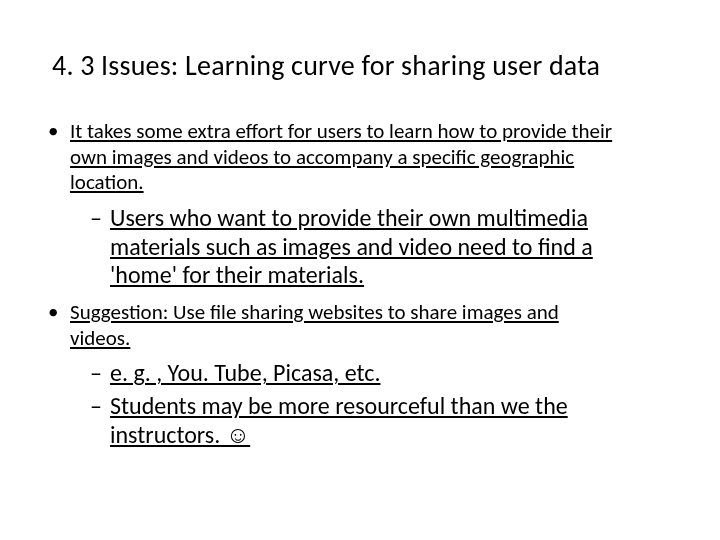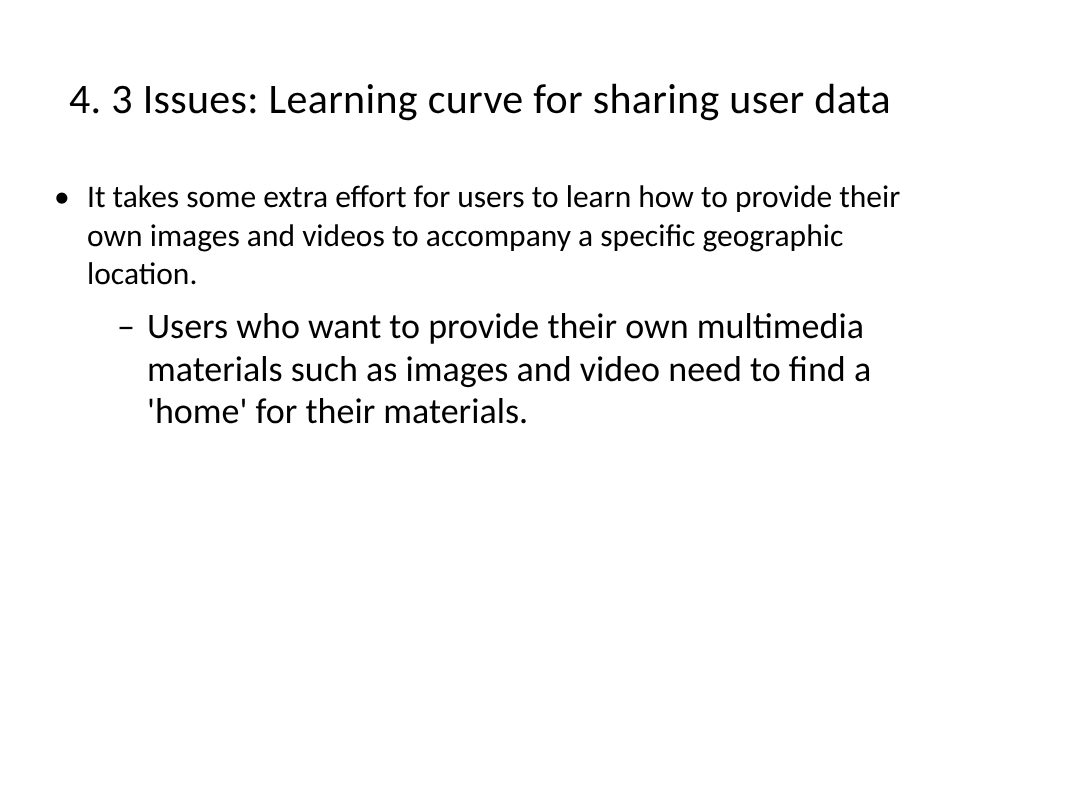--- a/index.html
+++ b/index.html
@@ -9,35 +9,36 @@
     height: 540px;
     background: #ffffff;
     font-family: Calibri, "Segoe UI", Arial, sans-serif;
     color: #000000;
     overflow: hidden;
   }
   .slide {
     box-sizing: border-box;
     width: 652px;
     height: 540px;
-    padding: 28px 36px 0 24px;
+    padding: 28px 36px 0 36px;
   }
   .title {
     font-size: 28px;
     font-weight: 400;
     text-align: center;
     margin: 20px 0 36px 0;
     letter-spacing: 0.2px;
   }
   ul.level1 {
     list-style: none;
     padding: 0;
     margin: 0 0 0 8px;
     font-size: 21px;
     line-height: 1.22;
+    text-decoration: underline;
   }
   ul.level1 > li {
     position: relative;
     padding-left: 26px;
     margin-bottom: 10px;
   }
   ul.level1 > li::before {
     content: "•";
     position: absolute;
     left: 4px;
@@ -71,14 +72,25 @@
 
   <ul class="level1">
     <li>
       <span>It takes some extra effort for users to learn how to provide their own images and videos to accompany a specific geographic location.</span>
       <ul class="level2">
         <li>
           <span>Users who want to provide their own multimedia materials such as images and video need to find a 'home' for their materials.</span>
         </li>
       </ul>
     </li>
+    <li>
+      <span>Suggestion: Use file sharing websites to share images and videos.</span>
+      <ul class="level2">
+        <li>
+          <span>e. g. ,  You. Tube, Picasa, etc.</span>
+        </li>
+        <li>
+          <span>Students may be more resourceful than we the instructors. ☺</span>
+        </li>
+      </ul>
+    </li>
   </ul>
 </div>
 
 </body></html>

